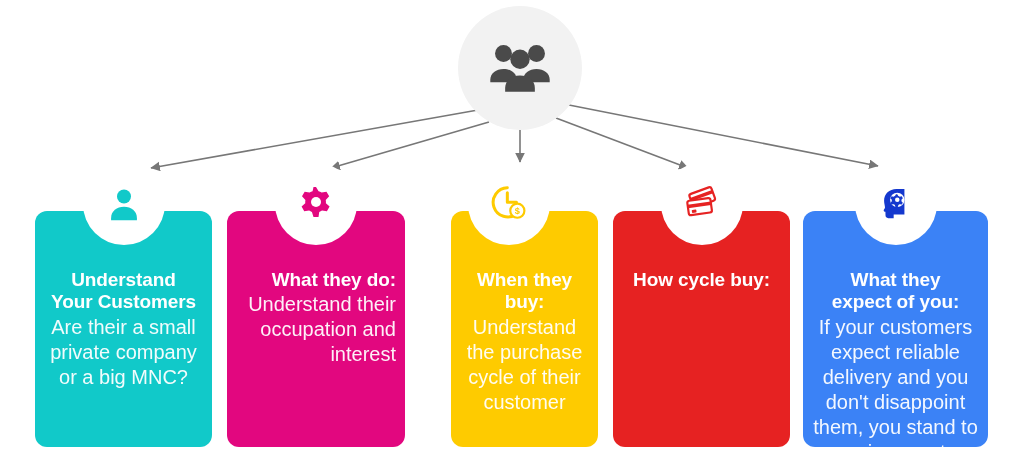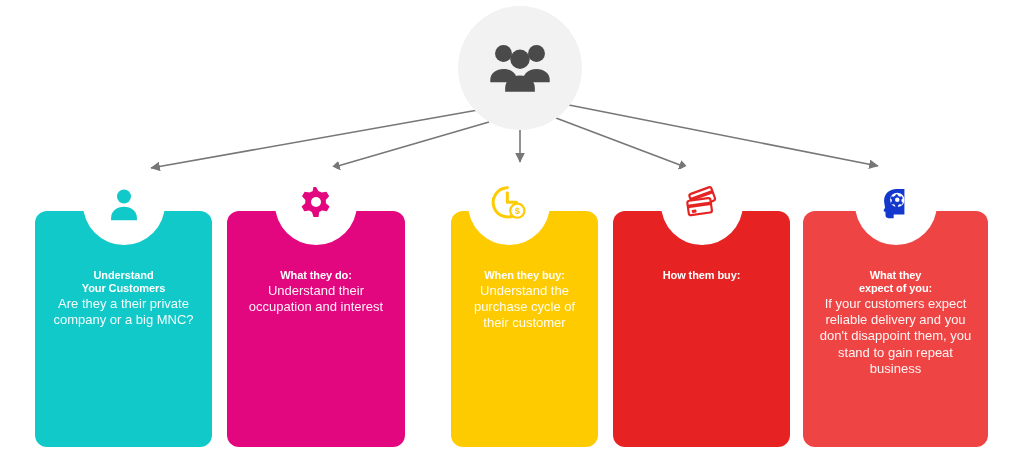--- a/index.html
+++ b/index.html
@@ -68,30 +68,30 @@
     right: 0;
     top: 43px;
     bottom: 10px;
     border-radius: 12px;
     box-sizing: border-box;
     padding: 58px 9px 10px 9px;
     text-align: center;
     color: #ffffff;
   }
   .card-title {
-    font-size: 11px;
+    font-size: 19px;
     font-weight: bold;
     line-height: 1.18;
     letter-spacing: -0.1px;
     color: #ffffff;
     margin: 0 0 1px 0;
     white-space: pre-line;
   }
   .card-desc {
-    font-size: 13px;
+    font-size: 20px;
     font-weight: normal;
     line-height: 1.25;
     color: rgba(255,255,255,0.94);
     margin: 0;
   }
 
   
   .medallion {
     position: absolute;
     top: 0;
@@ -155,33 +155,33 @@
       <path d="M17.6 51.5c0-7.6 6.5-12.2 14.4-12.2s14.4 4.6 14.4 12.2V55H17.6z"></path>
     </svg>
   </div>
 
   <div id="cards">
 
     <div class="card-wrap" style="left:35px; width:177px;">
       <div class="card-body" style="background:#11c9c9;">
         <div class="card-title">Understand
 Your Customers</div>
-        <div class="card-desc">Are they a their private company or a big MNC?</div>
+        <div class="card-desc">Are their a small private company or a big MNC?</div>
       </div>
       <div class="medallion-ring"></div>
       <div class="medallion">
         <svg viewBox="0 0 48 48" xmlns="http://www.w3.org/2000/svg" fill="#11c9c9">
           <circle cx="24" cy="15" r="8.4"></circle>
           <path d="M8.5 41c0-8.4 6.9-13.6 15.5-13.6S39.5 32.6 39.5 41v2.5h-31z"></path>
         </svg>
       </div>
     </div>
 
     <div class="card-wrap" style="left:227px; width:178px;">
-      <div class="card-body" style="background:#e2077f;">
+      <div class="card-body" style="background:#e2077f;text-align:right;">
         <div class="card-title">What they do:</div>
         <div class="card-desc">Understand their occupation and interest</div>
       </div>
       <div class="medallion-ring"></div>
       <div class="medallion">
         <svg viewBox="0 0 48 48" xmlns="http://www.w3.org/2000/svg" fill="#e2077f">
           <path d="M24 3.5l3.1 5.2a16.3 16.3 0 0 1 3.6 1.5l5.9-1 3.2 5.6-4.1 4.4c.2 1.2.3 2.5.2 3.8l4.4 4.1-3.2 5.6-5.9-1a16.3 16.3 0 0 1-3.3 1.9L27 39.5h-6l-1.9-5.9a16.3 16.3 0 0 1-3.3-1.9l-5.9 1-3.2-5.6 4.4-4.1a16.6 16.6 0 0 1 .2-3.8l-4.1-4.4 3.2-5.6 5.9 1a16.3 16.3 0 0 1 3.6-1.5L21 3.5z"></path>
           <circle cx="24" cy="21.5" r="6" fill="#ffffff"></circle>
         </svg>
       </div>
@@ -198,40 +198,40 @@
           <path d="M22 4.5A17.5 17.5 0 1 0 33 36" fill="none" stroke="#fecb00" stroke-width="3.6" stroke-linecap="round"></path>
           <path d="M22 10.5v11.5h11" fill="none" stroke="#fecb00" stroke-width="3.6" stroke-linecap="round" stroke-linejoin="round"></path>
           <circle cx="34" cy="32" r="8.5" fill="#ffffff" stroke="#fecb00" stroke-width="2.6"></circle>
           <text x="34" y="36.2" font-family="'Liberation Sans', sans-serif" font-size="11" font-weight="bold" fill="#fecb00" text-anchor="middle">$</text>
         </svg>
       </div>
     </div>
 
     <div class="card-wrap" style="left:613px; width:177px;">
       <div class="card-body" style="background:#e62222;">
-        <div class="card-title">How them buy:</div>
+        <div class="card-title">How cycle buy:</div>
       </div>
       <div class="medallion-ring"></div>
       <div class="medallion">
         <svg viewBox="0 0 48 48" xmlns="http://www.w3.org/2000/svg">
           <g transform="rotate(-20 24 24)">
             <rect x="13" y="8" width="28" height="17" rx="2.6" fill="none" stroke="#e62222" stroke-width="2.6"></rect>
             <rect x="13" y="12.4" width="28" height="4.2" fill="#e62222"></rect>
           </g>
           <g transform="rotate(-8 24 26)">
             <rect x="7" y="18" width="28" height="17.5" rx="2.6" fill="#ffffff" stroke="#e62222" stroke-width="2.6"></rect>
             <rect x="7" y="22.4" width="28" height="4.4" fill="#e62222"></rect>
             <rect x="11" y="29.5" width="5.5" height="3.6" rx="0.8" fill="#e62222"></rect>
           </g>
         </svg>
       </div>
     </div>
 
     <div class="card-wrap" style="left:803px; width:185px;">
-      <div class="card-body" style="background:#ef4444;">
+      <div class="card-body" style="background:#3b82f6;">
         <div class="card-title">What they
 expect of you:</div>
         <div class="card-desc">If your customers expect reliable delivery and you don't disappoint them, you stand to gain repeat business</div>
       </div>
       <div class="medallion-ring"></div>
       <div class="medallion">
         <svg viewBox="0 0 48 48" xmlns="http://www.w3.org/2000/svg" fill="#1438ce">
           <path d="M24.5 6c-8.6 0-14.8 6.1-14.8 14 0 3.6 1.1 6 1.1 8.1 0 1.4-1.6 2.4-1.6 3.6 0 1.1 1 1.5 2.1 1.7l.1 4.2c0 2 1.2 3.4 3.4 3.4h6.4v-4.3h12.9V6z"></path>
           <circle cx="25.5" cy="19" r="8.6" fill="#ffffff"></circle>
           <path d="M25.5 12.3l1.3 2.2c.6.2 1.1.4 1.6.7l2.5-.4 1.3 2.3-1.7 1.8c.1.5.1 1.1 0 1.7l1.7 1.8-1.3 2.3-2.5-.4c-.5.3-1 .6-1.5.8l-.8 2.4h-2.7l-.8-2.4c-.5-.2-1-.5-1.5-.8l-2.5.4-1.3-2.3 1.7-1.8a7 7 0 0 1 0-1.7l-1.7-1.8 1.3-2.3 2.5.4c.5-.3 1-.5 1.6-.7l1.3-2.2z"></path>

